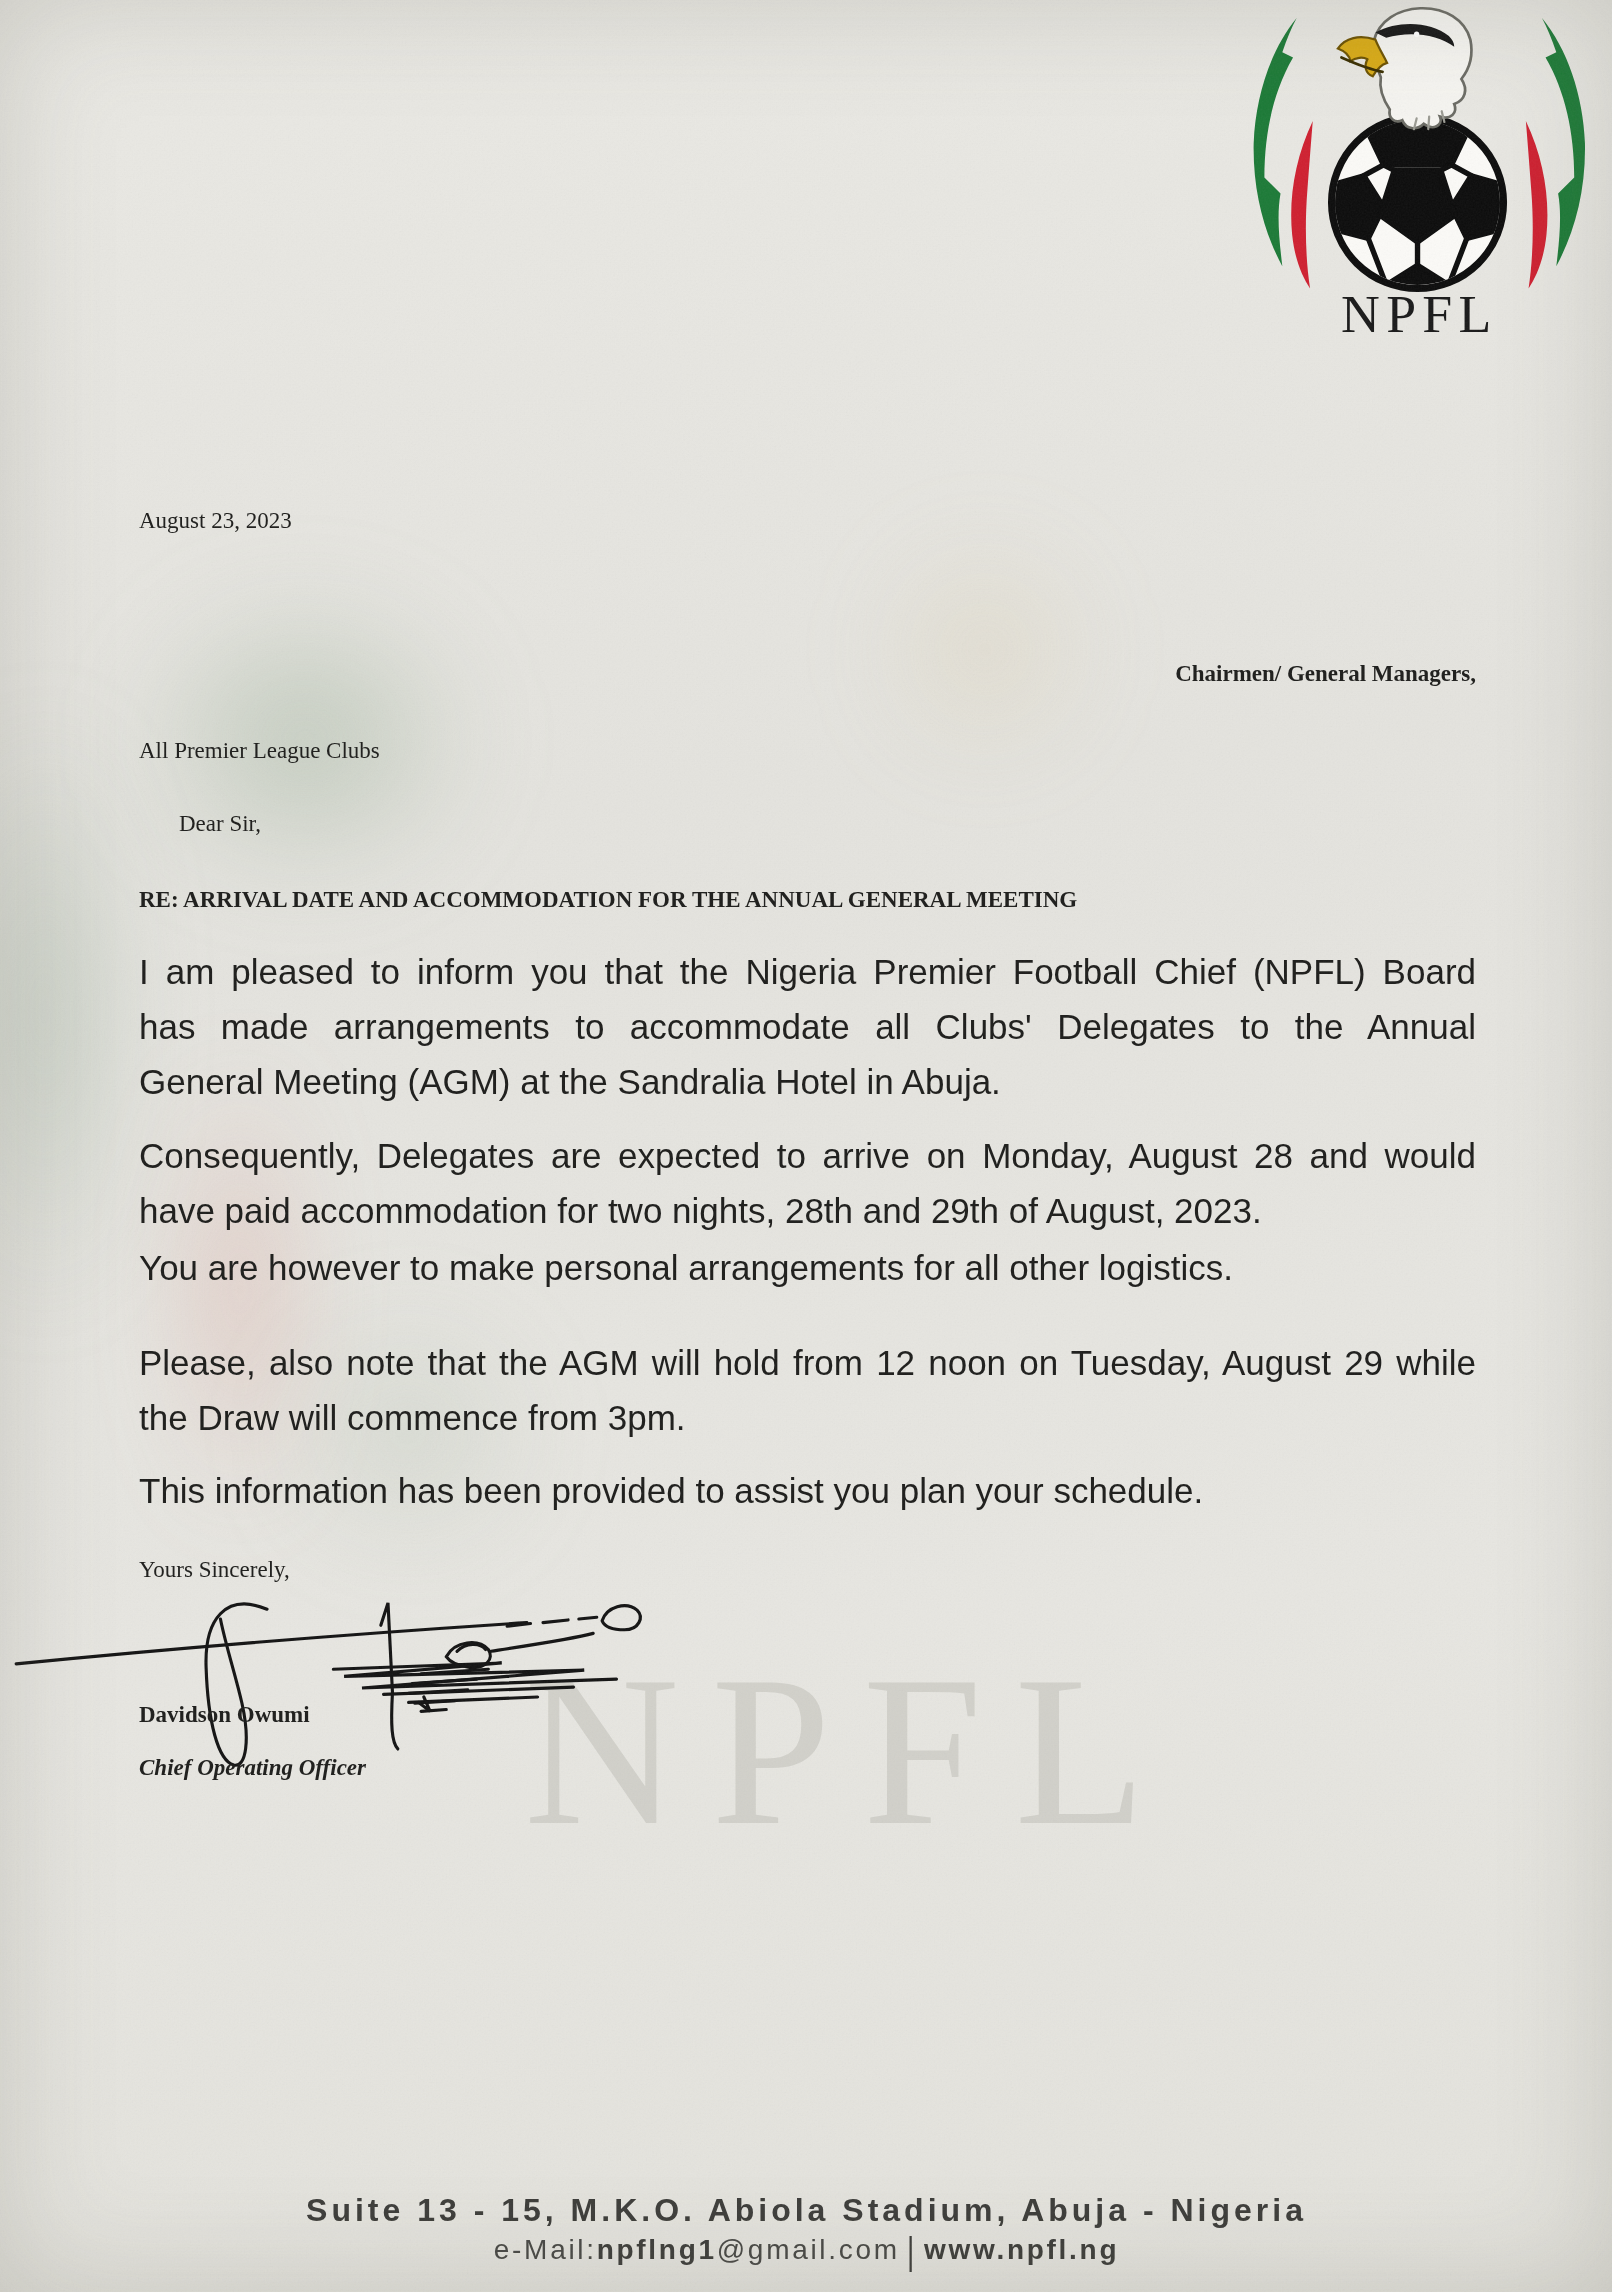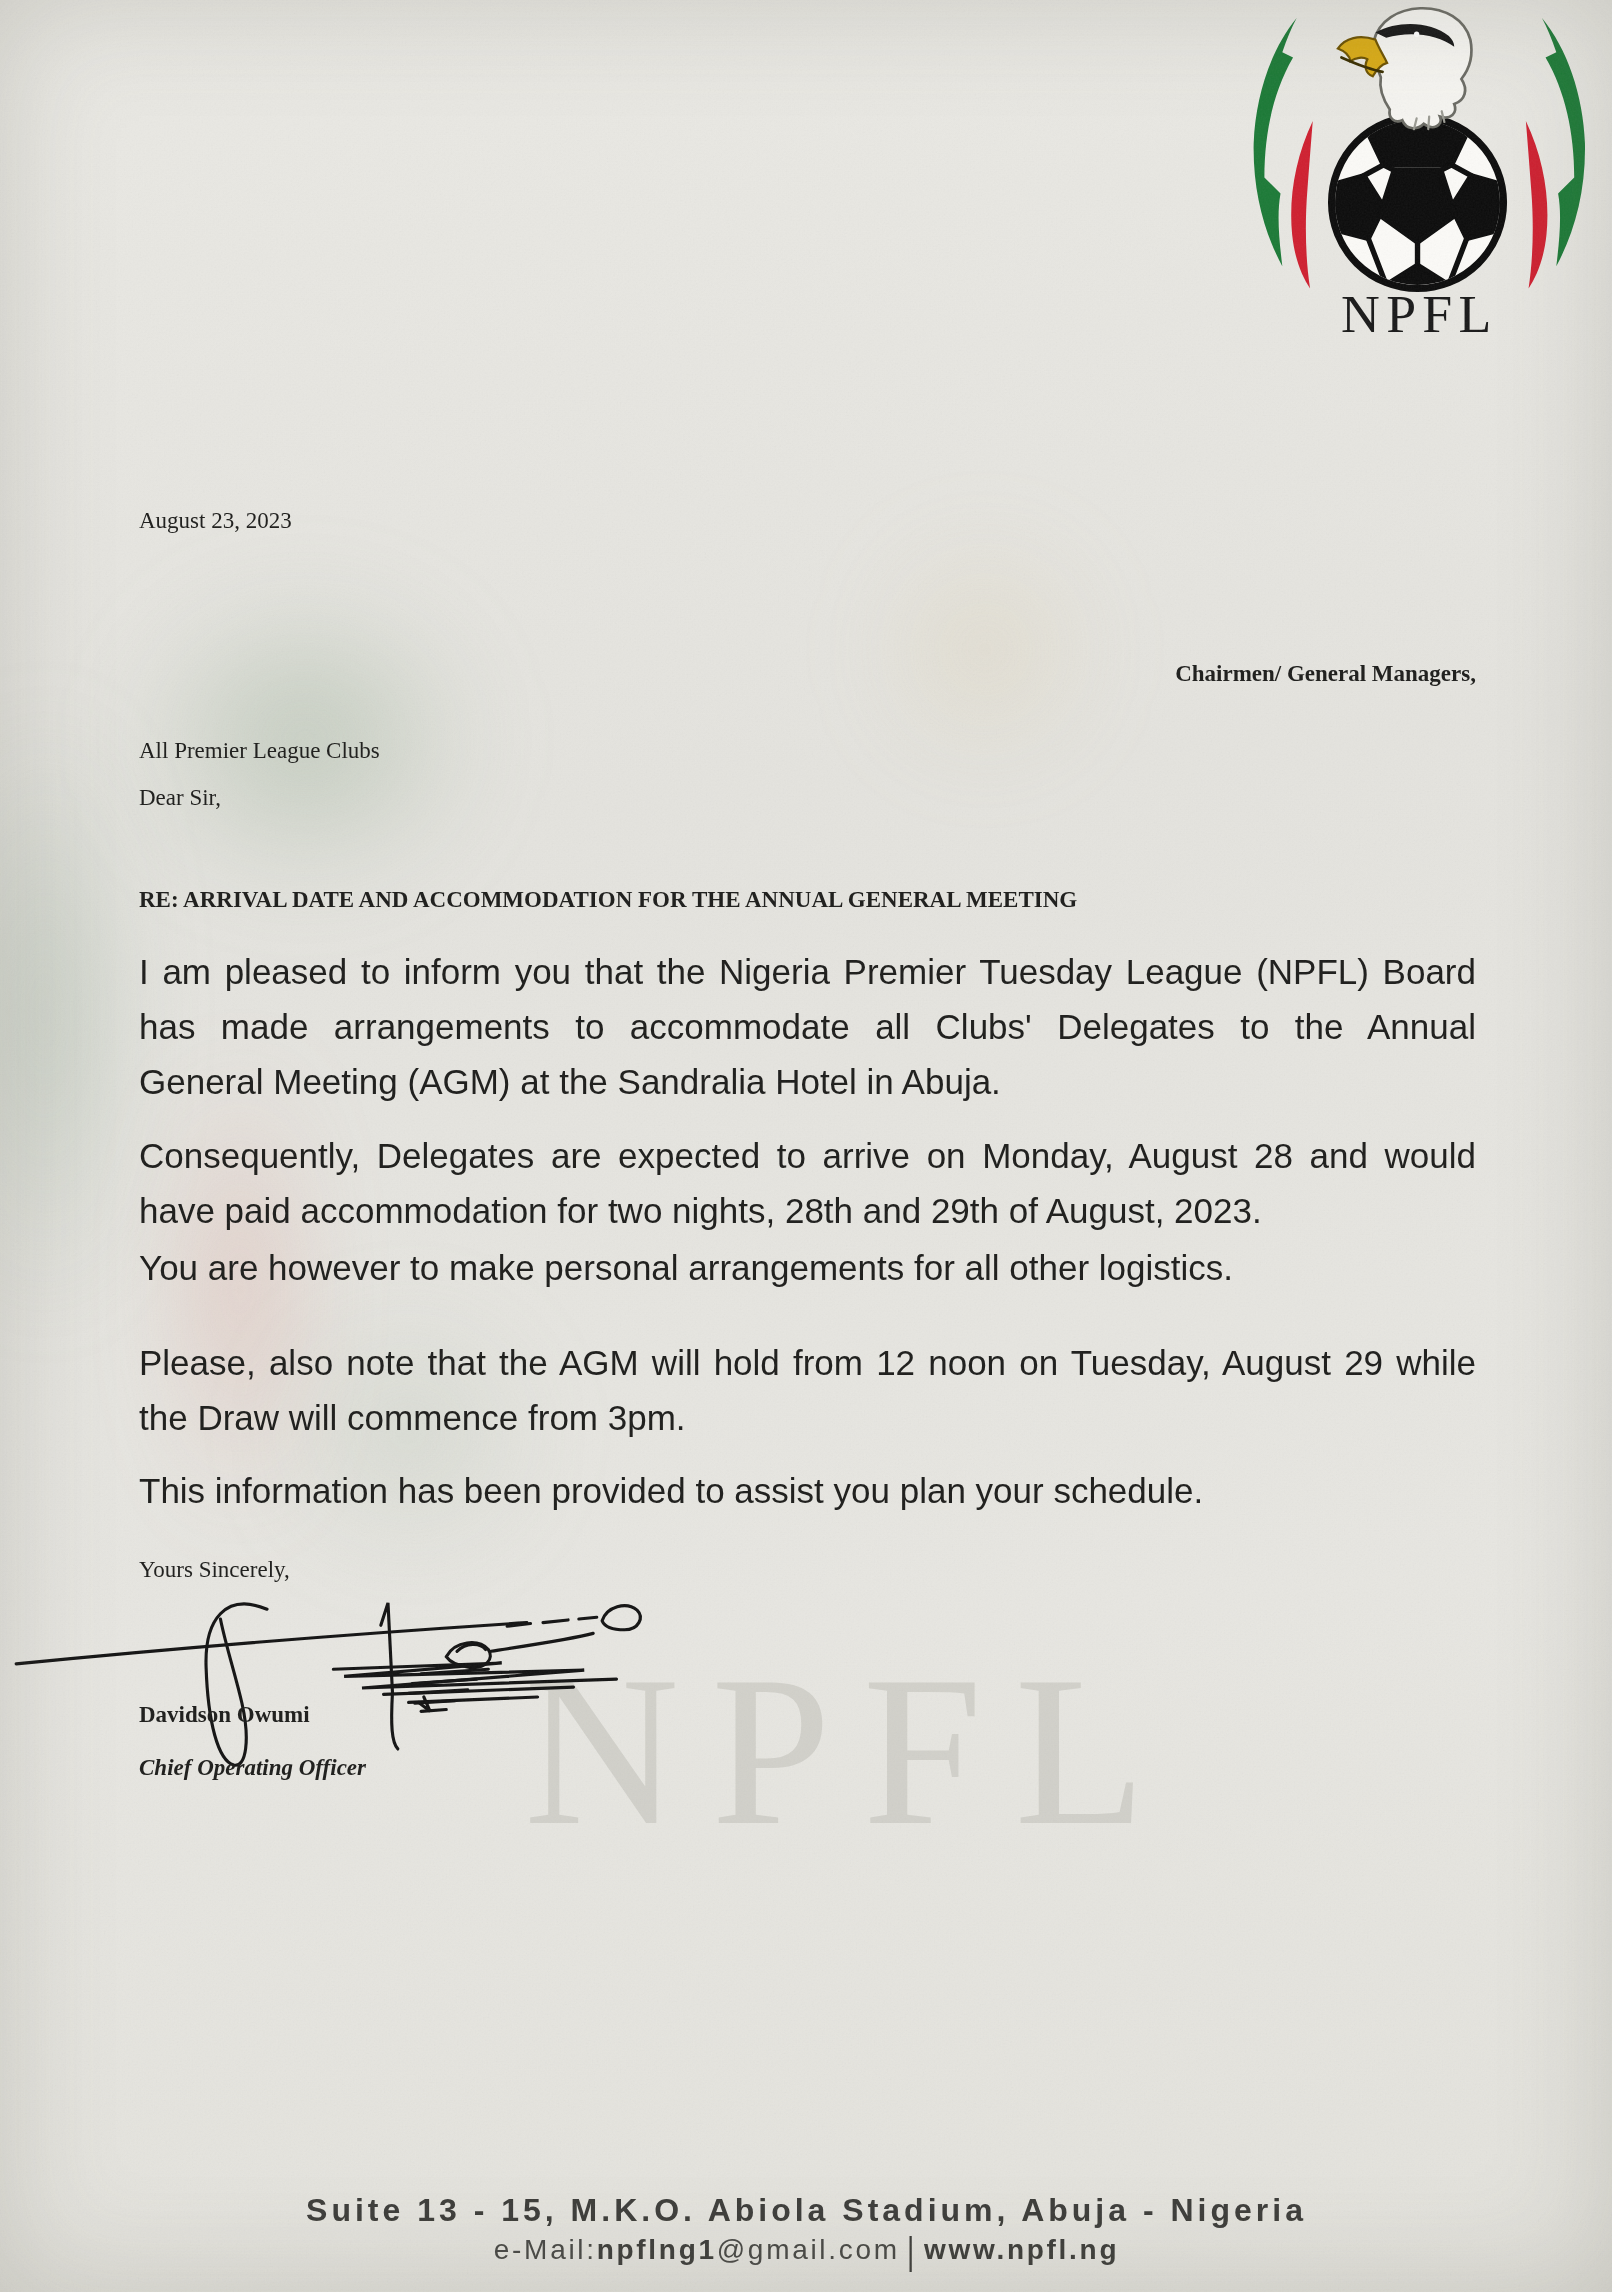--- a/index.html
+++ b/index.html
@@ -126,25 +126,25 @@
           <path d="M224,122 l3,12"></path>
       </g>
     </g>
     <text x="199" y="368" text-anchor="middle" font-family="Liberation Serif, serif" font-size="60" letter-spacing="7" fill="#191919">NPFL</text>
   </svg>
 
   <div class="tline" style="top:493px;">August 23, 2023</div>
 
   <div class="tline bold" style="top:646px;text-align:right;">Chairmen/ General Managers,</div>
   <div class="tline" style="top:723px;">All Premier League Clubs</div>
-  <div class="tline" style="top:770px;">Dear Sir,</div>
+  <div class="tline" style="top:796px;margin-left:40px;">Dear Sir,</div>
   <div class="tline bold" style="top:872px;">RE: ARRIVAL DATE AND ACCOMMODATION FOR THE ANNUAL GENERAL MEETING</div>
 
   <div class="para" style="top:944px;">
-    <div class="jl">I am pleased to inform you that the Nigeria Premier Tuesday League (NPFL) Board</div>
+    <div class="jl">I am pleased to inform you that the Nigeria Premier Football Chief (NPFL) Board</div>
     <div class="jl">has made arrangements to accommodate all Clubs' Delegates to the Annual</div>
     <div class="ln">General Meeting (AGM) at the Sandralia Hotel in Abuja.</div>
   </div>
 
   <div class="para" style="top:1128px;">
     <div class="jl">Consequently, Delegates are expected to arrive on Monday, August 28 and would</div>
     <div class="ln">have paid accommodation for two nights, 28th and 29th of August, 2023.</div>
   </div>
 
   <div class="para" style="top:1240px;">

